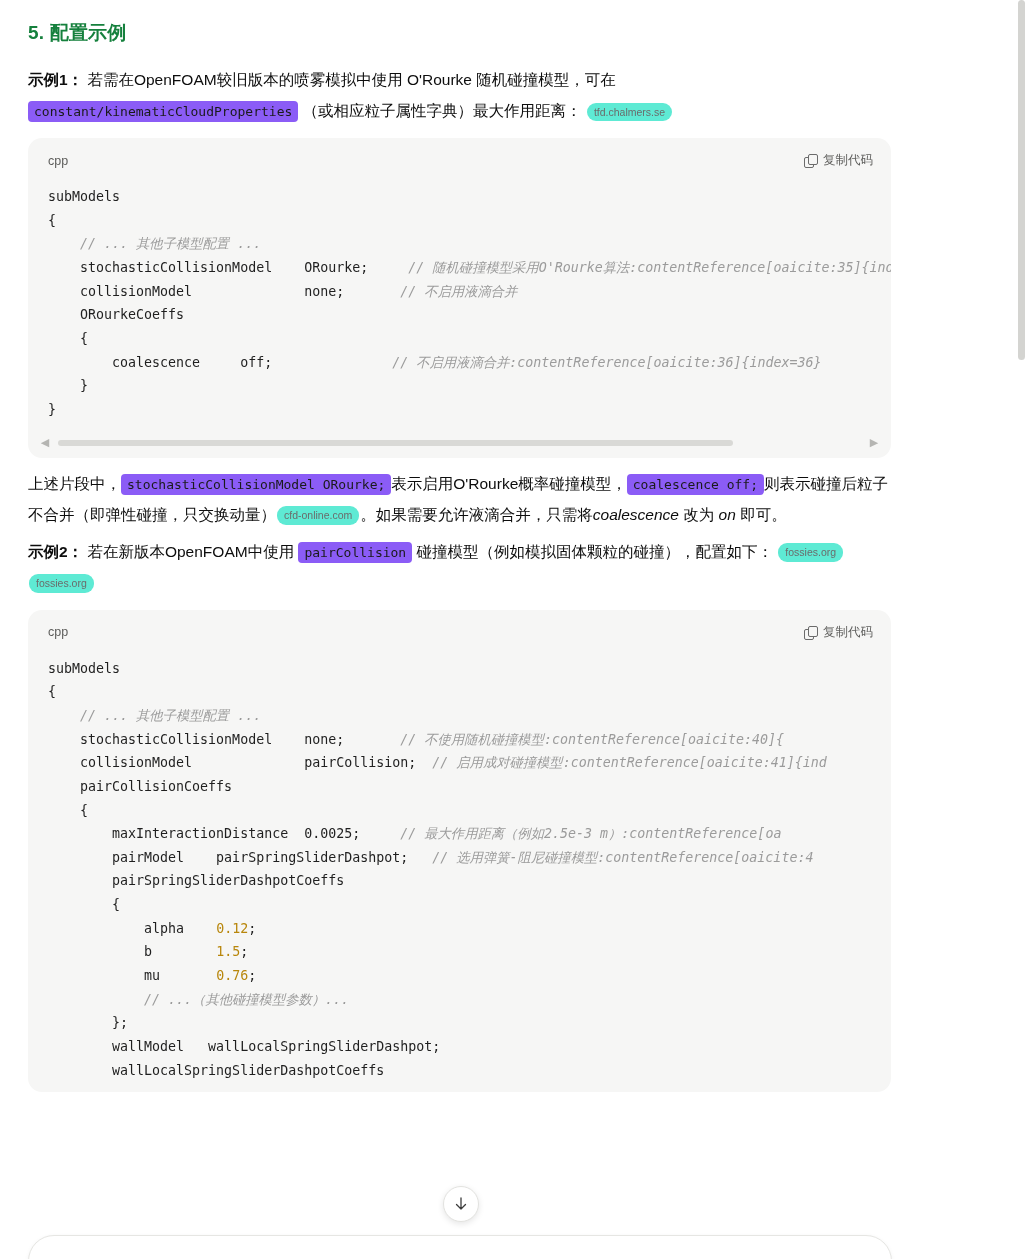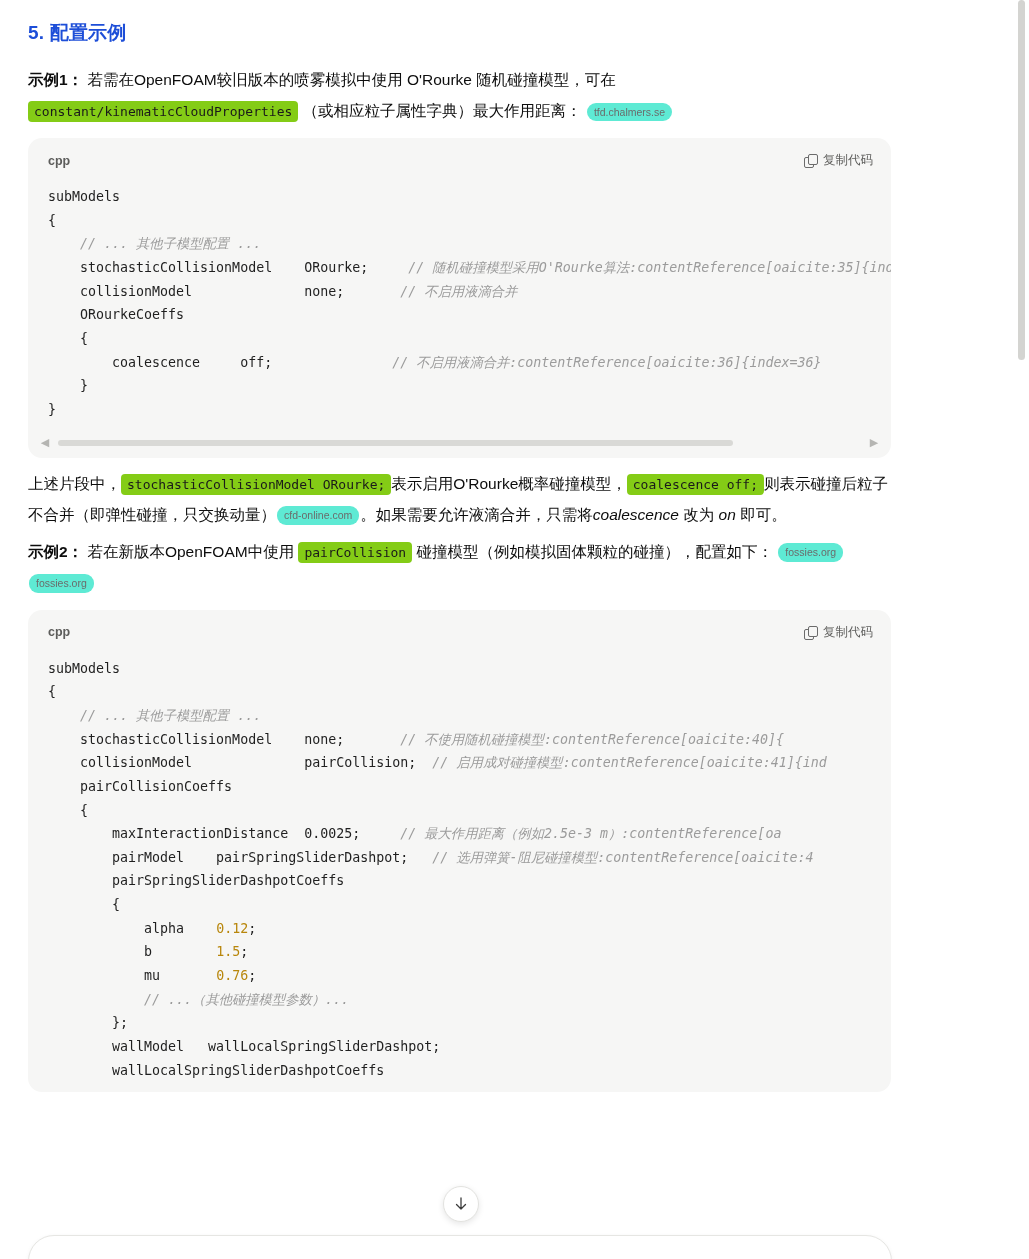--- a/index.html
+++ b/index.html
@@ -24,36 +24,36 @@
     box-sizing: border-box;
     background: #fff;
   }
   .content {
     padding: 12px 38px 0 28px;
   }
   h2.section-title {
     font-size: 19px;
     font-weight: bold;
     margin: 8px 0 18px 0;
-    color: #1d4ed8;
+    color: #15803d;
     letter-spacing: 0.2px;
   }
   p.para {
     font-size: 15.5px;
     line-height: 2.0;
     margin: 0 0 6px 0;
     color: #0d0d0d;
   }
   .bold {
     font-weight: bold;
   }
   .inline-code {
     font-family: "DejaVu Sans Mono", monospace;
     font-size: 13px;
-    background: #84cc16;
+    background: #8b5cf6;
     border-radius: 4px;
     padding: 3px 6px;
     color: #1a1a1a;
     white-space: nowrap;
   }
   .cite {
     display: inline-block;
     font-size: 10.5px;
     background: #5eead4;
     color: #6b6b6b;
@@ -80,21 +80,20 @@
     align-items: center;
     justify-content: space-between;
     padding: 14px 18px 8px 20px;
     font-size: 12.5px;
     color: #5d5d5b;
   }
   .code-lang {
     font-family: "Liberation Sans", sans-serif;
     font-size: 12.5px;
     color: #5d5d5b;
-    font-weight: bold;
   }
   .copy-btn {
     display: flex;
     align-items: center;
     gap: 6px;
     font-size: 12.5px;
     color: #5d5d5b;
     cursor: pointer;
     user-select: none;
   }

